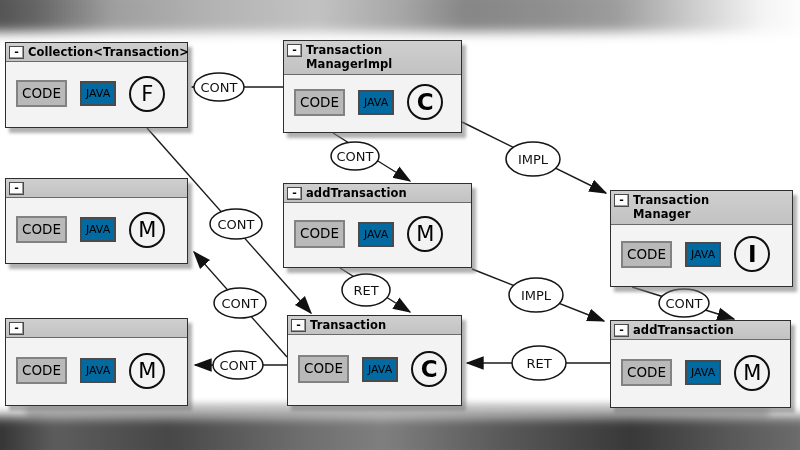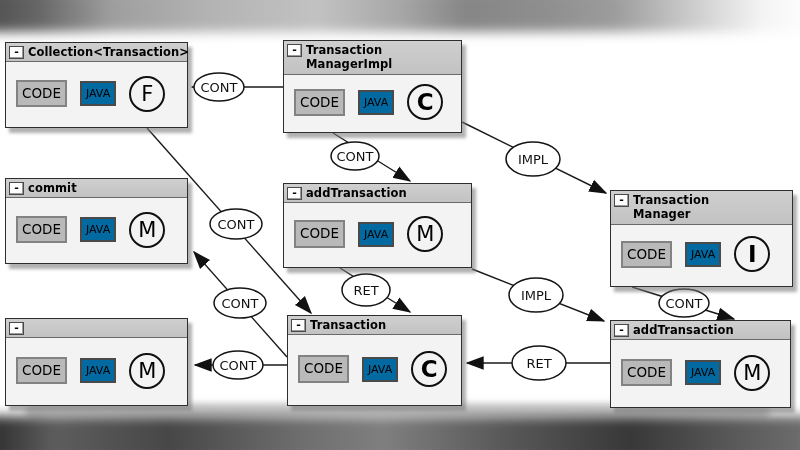--- a/index.html
+++ b/index.html
@@ -168,21 +168,20 @@
       <button class="btn btn-java">JAVA</button>
       <span class="badge heavy">C</span>
     </div>
   </div>
 
   <div class="box" style="left:5px;top:178px;width:183px;height:86px;">
     <div class="titlebar">
       <span class="minbtn">
           <span class="minglyph">-</span>
         </span>
-      <span class="title">commit</span>
     </div>
     <div class="body">
       <button class="btn btn-code">CODE</button>
       <button class="btn btn-java">JAVA</button>
       <span class="badge">M</span>
     </div>
   </div>
 
   <div class="box" style="left:283px;top:183px;width:189px;height:85px;">
     <div class="titlebar">

